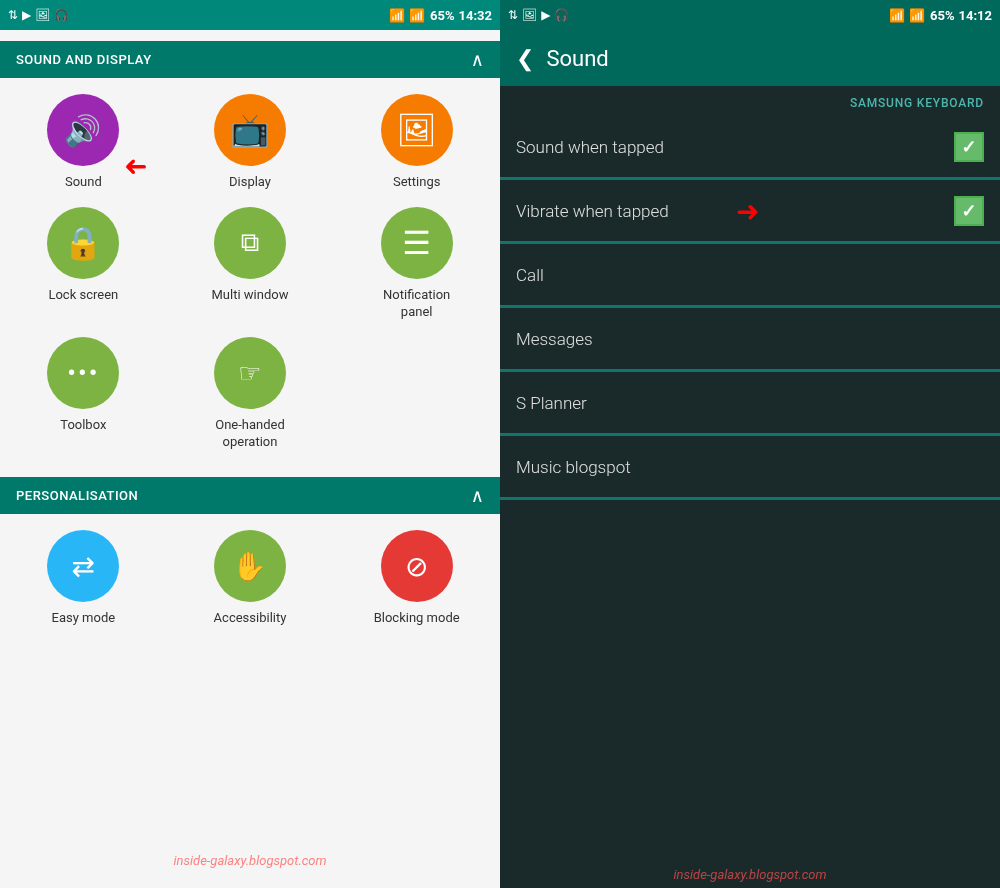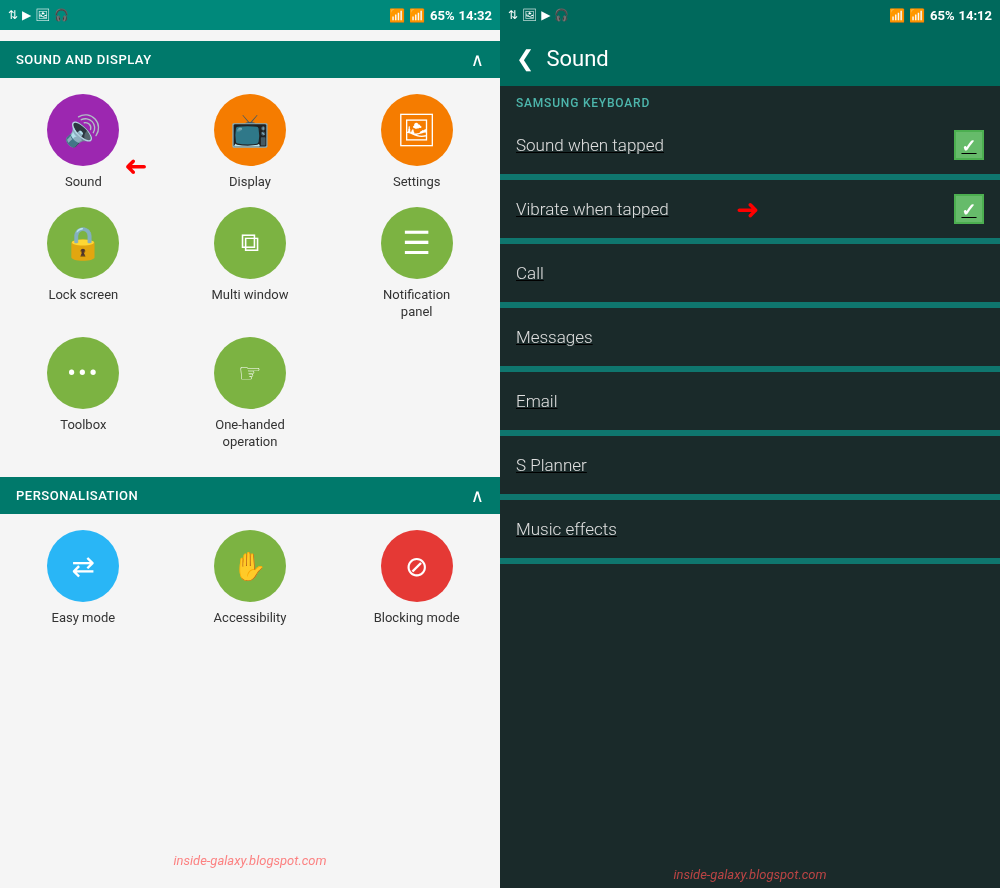--- a/index.html
+++ b/index.html
@@ -126,41 +126,40 @@
       height: 56px;
       display: flex;
       align-items: center;
       padding: 0 16px;
       color: white;
     }
     .back-arrow { color: white; font-size: 22px; margin-right: 12px; }
     .right-app-bar-title { font-size: 22px; font-weight: 400; color: white; }
 
     
-    .settings-list { flex: 1; overflow-y: auto; }
+    .settings-list { flex: 1; overflow-y: auto; text-align: right; }
     .settings-list::-webkit-scrollbar { display: none; }
 
     .list-section-header {
       padding: 10px 16px 6px;
       font-size: 12px;
       color: #4db6ac;
       font-weight: 500;
       letter-spacing: 0.8px;
       text-transform: uppercase;
     }
 
     .list-item {
       display: flex;
       align-items: center;
       justify-content: space-between;
       padding: 0 16px;
       min-height: 64px;
-      border-bottom: 6px solid #0f766e;
+      border-bottom: 3px solid #0f766e;
       cursor: pointer;
-      text-decoration: underline;
     }
     .list-item-text {
       font-size: 17px;
       color: #e0e0e0;
       font-weight: 300;
     }
     .checkbox-green {
       width: 30px;
       height: 30px;
       background: #66bb6a;
@@ -345,29 +344,26 @@
 
 
     <div class="list-item">
       <span class="list-item-text">Call</span>
     </div>
 
     <div class="list-item">
       <span class="list-item-text">Messages</span>
     </div>
 
-    <div class="list-item">
-      <span class="list-item-text">Email</span>
-    </div>
 
     <div class="list-item">
       <span class="list-item-text">S Planner</span>
     </div>
 
 
     <div class="list-item">
-      <span class="list-item-text">Music effects</span>
+      <span class="list-item-text">Music blogspot</span>
     </div>
 
   </div>
 
   <div style="text-align:center; padding:6px; color:rgba(255,80,80,0.7); font-size:13px; font-style:italic;">inside-galaxy.blogspot.com</div>
 </div>
 
 </body></html>

